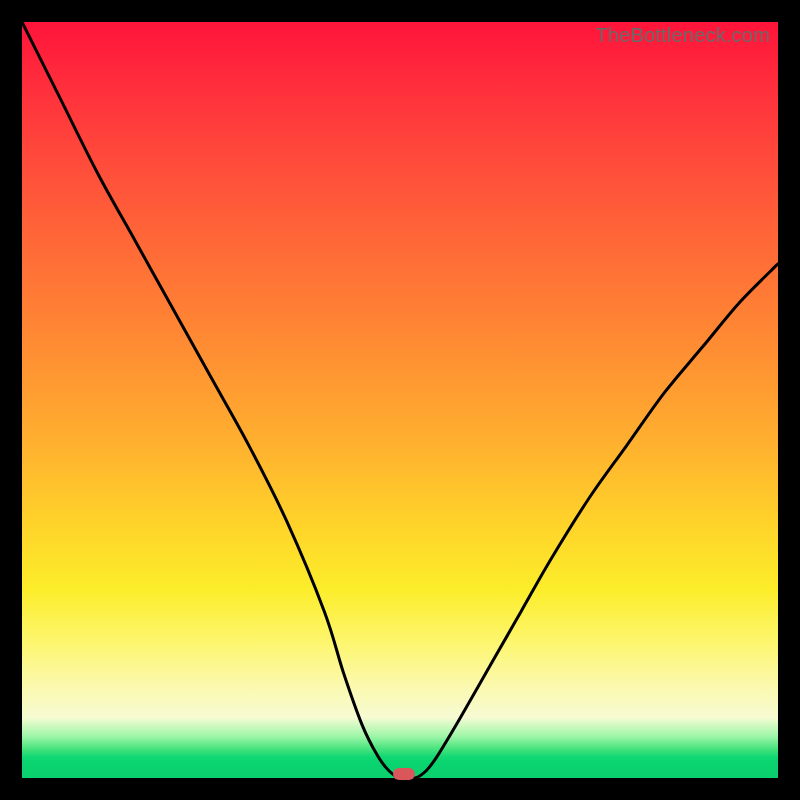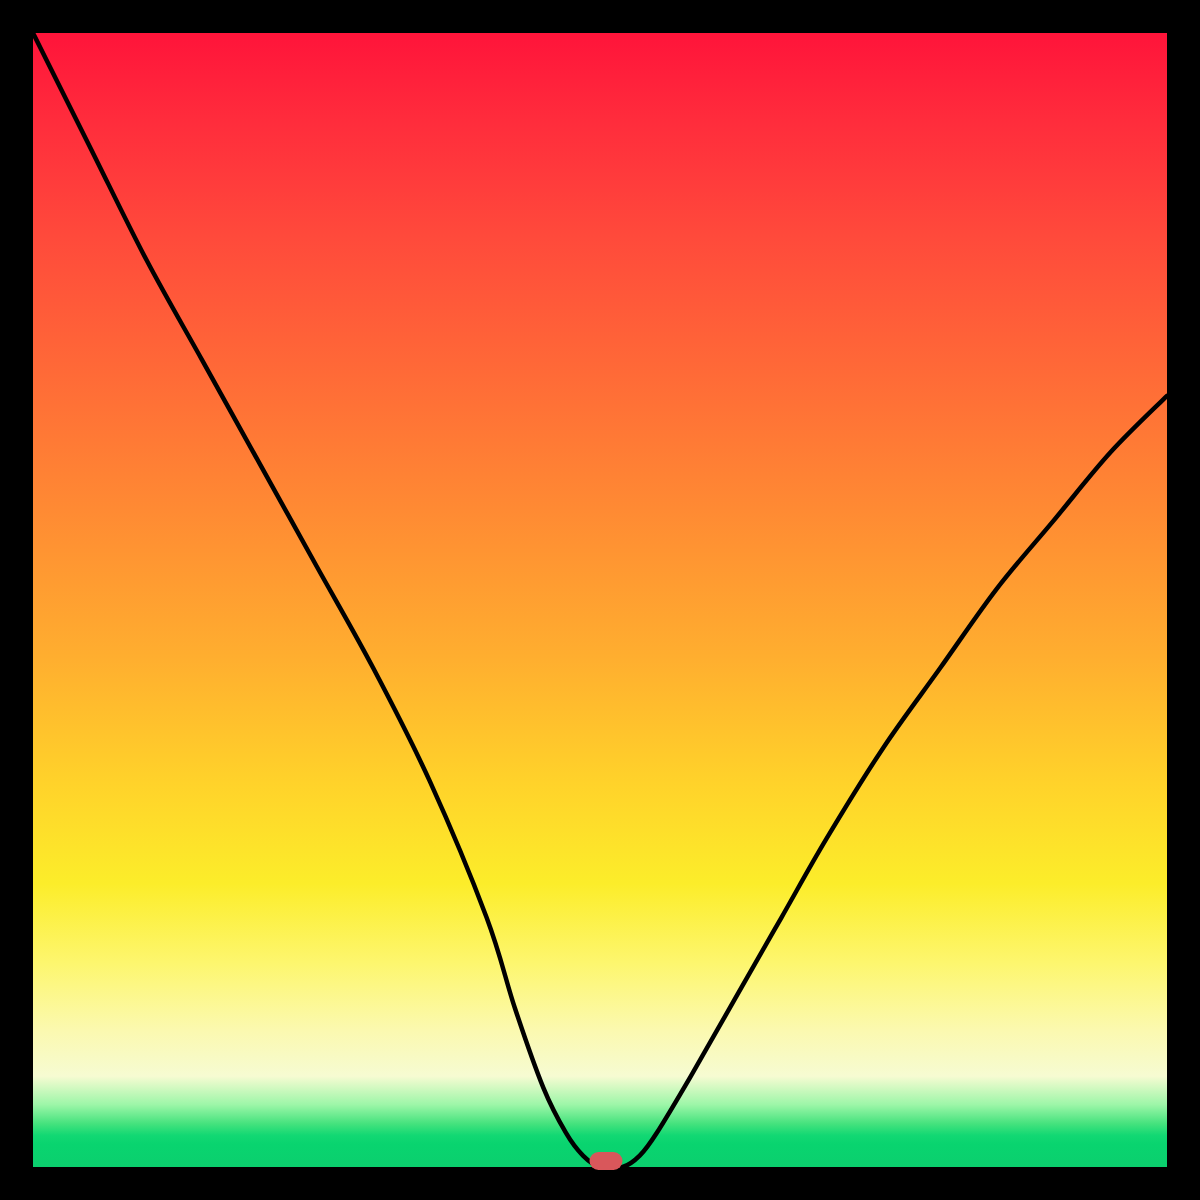--- a/index.html
+++ b/index.html
@@ -70,20 +70,21 @@
     border-radius: 6px;
     transform: translate(-50%, -50%);
   }
 </style>
 </head>
 <body>
 
 <div class="frame">
   <div class="plot-area">
 
+    <div class="attrib">TheBottleneck.com</div>
 
     <svg class="curve" viewBox="0 0 756 756" preserveAspectRatio="none">
       <path fill="none" stroke-width="3" stroke-linecap="round" stroke="#000000" d="M 0 0 C 6.300000000000001 12.600000000000003, 25.200000000000003 50.400000000000034, 37.800000000000004 75.60000000000002 C 50.400000000000006 100.80000000000001, 63.00000000000001 127.25999999999993, 75.60000000000001 151.19999999999993 C 88.2 175.13999999999993, 100.79999999999998 196.56, 113.39999999999999 219.24 C 126 241.92000000000002, 138.60000000000002 264.6, 151.20000000000002 287.28000000000003 C 163.8 309.96000000000004, 176.4 332.64, 189 355.32 C 201.6 378, 214.2 399.42, 226.79999999999998 423.36 C 239.39999999999998 447.3, 251.99999999999994 471.23999999999995, 264.59999999999997 498.96 C 277.2 526.68, 292.95000000000005 564.48, 302.40000000000003 589.6800000000001 C 311.85 614.8800000000001, 315 631.26, 321.3 650.16 C 327.6 669.06, 334.53 689.22, 340.2 703.08 C 345.87 716.94, 350.90999999999997 725.76, 355.32 733.32 C 359.73 740.8800000000001, 362.88 744.6600000000001, 366.65999999999997 748.44 C 370.43999999999994 752.22, 373.59 754.74, 378 756 C 382.41 757.26, 388.71 757.26, 393.12 756 C 397.53000000000003 754.74, 400.68000000000006 752.22, 404.46000000000004 748.44 C 408.24 744.6600000000001, 410.13 742.1400000000001, 415.8 733.32 C 421.47 724.5, 429.65999999999997 710.64, 438.47999999999996 695.52 C 447.29999999999995 680.4, 458.64 660.24, 468.71999999999997 642.6 C 478.79999999999995 624.96, 488.88000000000005 607.32, 498.96000000000004 589.6800000000001 C 509.04 572.0400000000001, 517.8599999999999 555.66, 529.1999999999999 536.76 C 540.54 517.86, 554.4 495.18, 567 476.28000000000003 C 579.6 457.38000000000005, 592.2 441, 604.8000000000001 423.36 C 617.4000000000001 405.72, 630 386.82, 642.6 370.44 C 655.2 354.06, 667.8 340.20000000000005, 680.4 325.08000000000004 C 693 309.96000000000004, 705.5999999999999 293.58, 718.1999999999999 279.71999999999997 C 730.8 265.85999999999996, 749.7 248.21999999999997, 756 241.91999999999996"></path>
     </svg>
 
     <div class="marker" style="left: 381.78px; top: 752.22px; background: rgb(217, 87, 91);"></div>
   </div>
 </div>
 
 </body></html>

